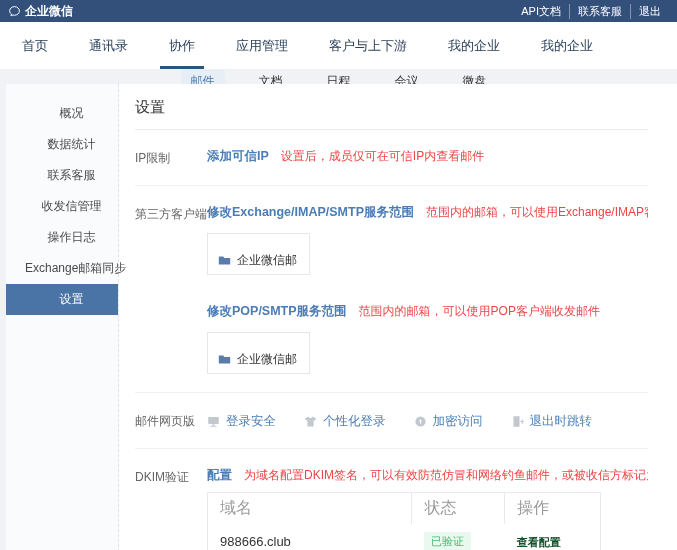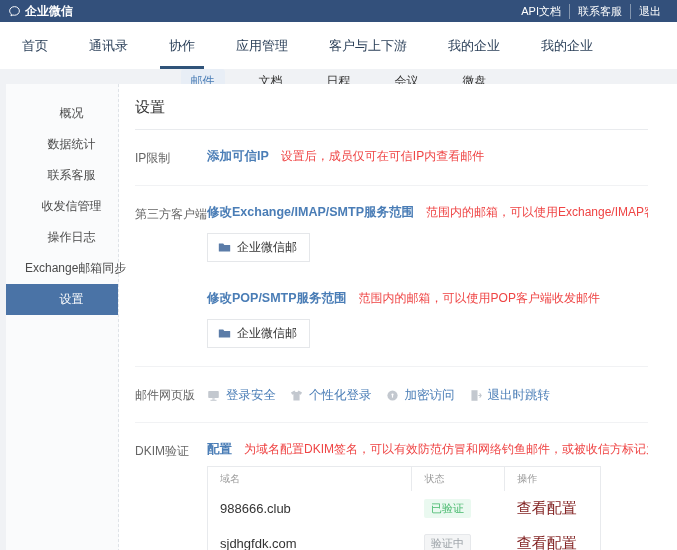--- a/index.html
+++ b/index.html
@@ -38,36 +38,36 @@
   .page-title { font-size:15px; color:#333; font-weight:500; padding:2px 0 12px; border-bottom:1px solid #e9ebee; }
 
   .row { display:flex; border-bottom:1px solid #f1f2f4; padding:18px 0; }
   .row-label { width:72px; flex-shrink:0; font-size:12px; color:#666; padding-top:2px; }
   .row-body { flex:1; min-width:0; }
   .action-line { display:flex; align-items:baseline; }
   .action-link { color:#4a7db6; font-size:12.5px; font-weight:bold; cursor:pointer; white-space:nowrap; }
   .desc { font-size:12px; color:#ef4444; margin-left:12px; white-space:nowrap; overflow:hidden; }
 
   .scope-tag { display:inline-flex; align-items:center; gap:6px; border:1px solid #e5e7ea;
-               background:#fff; padding:5px 12px 5px 10px; font-size:12px; color:#333;
+               background:#fff; padding:18px 12px 5px 10px; font-size:12px; color:#333;
                margin-top:12px; cursor:pointer; }
   .block2 { margin-top:28px; }
 
-  .webmail-links { display:flex; align-items:center; gap:14px; padding-top:2px; }
+  .webmail-links { display:flex; align-items:center; gap:28px; padding-top:2px; }
   .web-link { display:inline-flex; align-items:center; gap:6px; color:#4a7db6; font-size:12.5px; cursor:pointer; }
 
   .dkim-table { width:394px; border:1px solid #e8eaed; border-collapse:collapse; margin-top:8px; }
-  .dkim-table th { text-align:left; font-weight:normal; color:#9b9b9b; font-size:10px; padding:5px 12px; }
+  .dkim-table th { text-align:left; font-weight:normal; color:#9b9b9b; font-size:16px; padding:5px 12px; }
   .dkim-table th + th { border-left:1px solid #e8eaed; }
   .dkim-table td { padding:8px 12px; font-size:13px; color:#333; }
   .col-domain { width:205px; } .col-status { width:93px; } .col-action { width:96px; }
   .badge { display:inline-block; font-size:11px; padding:2px 7px; border-radius:2px; }
   .badge.verified { color:#46b96c; background:#eaf9f0; }
   .badge.pending { color:#9aa0a6; background:#f4f5f6; border:1px solid #e6e8eb; padding:1px 6px; }
-  .table-action { color:#7f1d1d; font-size:15px; font-weight:normal; cursor:pointer; }
+  .table-action { color:#14532d; font-size:11px; font-weight:bold; cursor:pointer; }
 
   .icon { display:inline-flex; flex-shrink:0; }
 </style>
 </head>
 <body>
 
 <div class="topbar">
   <div class="brand">
     <span class="icon">
       <svg width="13" height="13" viewBox="0 0 24 24">

